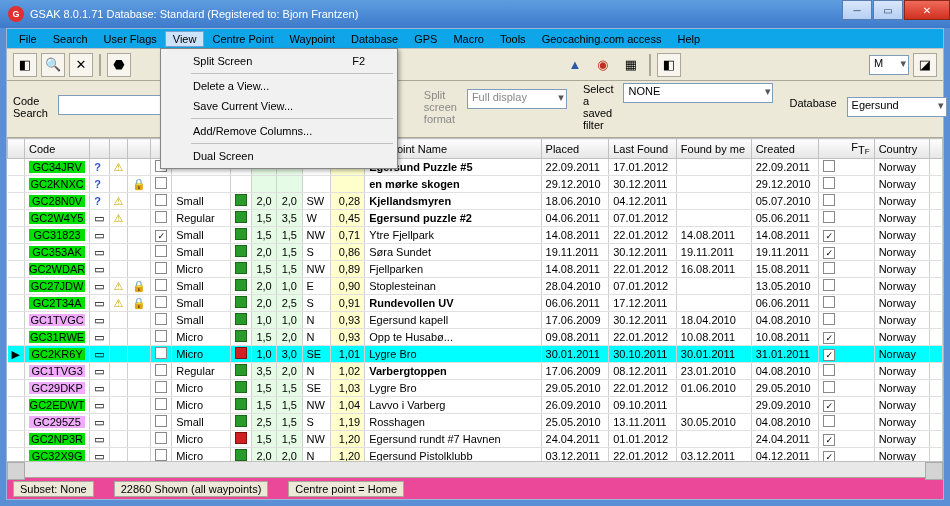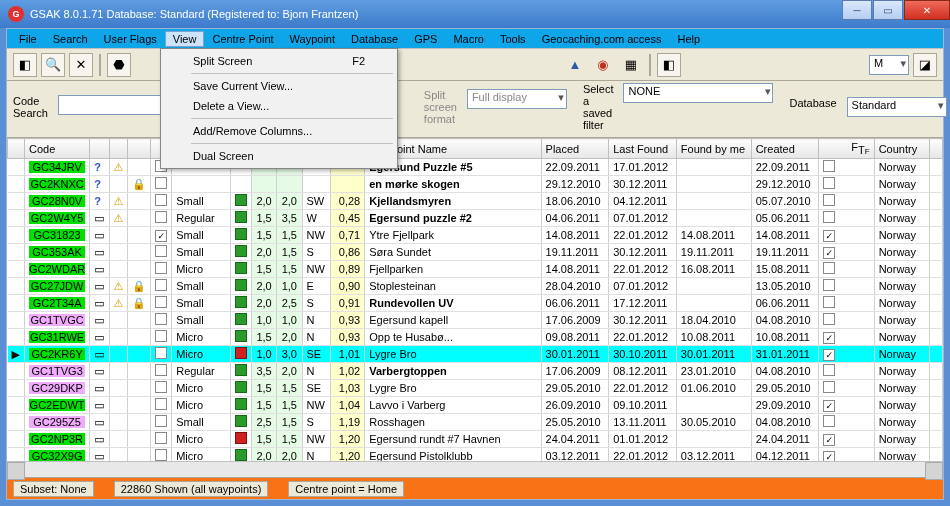--- a/index.html
+++ b/index.html
@@ -42,21 +42,21 @@
 .code-green { background:#00e000; }
 .code-yellow { background:#f0abfc; }
 .chk { width:12px;height:12px;border:1px solid #888;display:inline-block;background:#fff;text-align:center;line-height:10px;font-size:9px;}
 .col-d { text-align:center; background:#e6fbe6; }
 .col-last { text-align:right; background:#ffffcc; }
 .bold { font-weight:bold; }
 .sqicon { width:12px;height:12px;display:inline-block; }
 .sq-green { background:#2a9a2a; border:1px solid #176817; }
 .sq-red { background:#d02020; border:1px solid #7a1010; }
 
-.statusbar { height:22px; background:#f97316; border-top:1px solid #aca899; display:flex; align-items:center; padding:3px 6px; gap:20px; }
+.statusbar { height:22px; background:#ec4899; border-top:1px solid #aca899; display:flex; align-items:center; padding:3px 6px; gap:20px; }
 .sunk { border:1px solid #aca899; padding:1px 6px; background:#ece9d8; }
 .cnt { display:flex; gap:2px; align-items:center; }
 .cnt span.box { padding:1px 4px; border:1px solid #888; }
 
 .scrollh { height:16px; background:#e8e8e8; border-top:1px solid #c0c0c0; position:relative; }
 .scrollh:before { content:""; position:absolute; left:0; width:16px; height:16px; background:#d4d4d4; border:1px solid #aaa; }
 .scrollh:after { content:""; position:absolute; right:0; width:16px; height:16px; background:#d4d4d4; border:1px solid #aaa; }
 </style>
 </head>
 <body>
@@ -116,21 +116,21 @@
     <div class="filtergrp" style="margin-left:220px">
       <label style="color:#888">Split screen format</label>
       <div class="selectish" style="color:#888"><span>Full display</span></div>
     </div>
     <div class="filtergrp">
       <label>Select a saved filter</label>
       <div class="selectish" style="min-width:150px"><span>NONE</span></div>
     </div>
     <div class="filtergrp">
       <label>Database</label>
-      <div class="selectish"><span>Standard</span></div>
+      <div class="selectish"><span>Egersund</span></div>
     </div>
     <div class="filtergrp">
       <label>Views</label>
       <div class="selectish" style="min-width:30px"><span>User</span></div>
     </div>
   </div>
 
   <div class="grid">
     <table>
       <thead>
@@ -604,24 +604,24 @@
 
 </div>
 
 <div class="dropdown" id="viewdd">
     <div class="dd-item">
       <span>Split Screen</span>
       <span>F2</span>
     </div>
     <div class="dd-sep"></div>
     <div class="dd-item">
+      <span>Delete a View...</span>
+    </div>
+    <div class="dd-item">
       <span>Save Current View...</span>
-    </div>
-    <div class="dd-item">
-      <span>Delete a View...</span>
     </div>
     <div class="dd-sep"></div>
     <div class="dd-item">
       <span>Add/Remove Columns...</span>
     </div>
     <div class="dd-sep"></div>
     <div class="dd-item">
       <span>Dual Screen</span>
     </div>
   </div>

